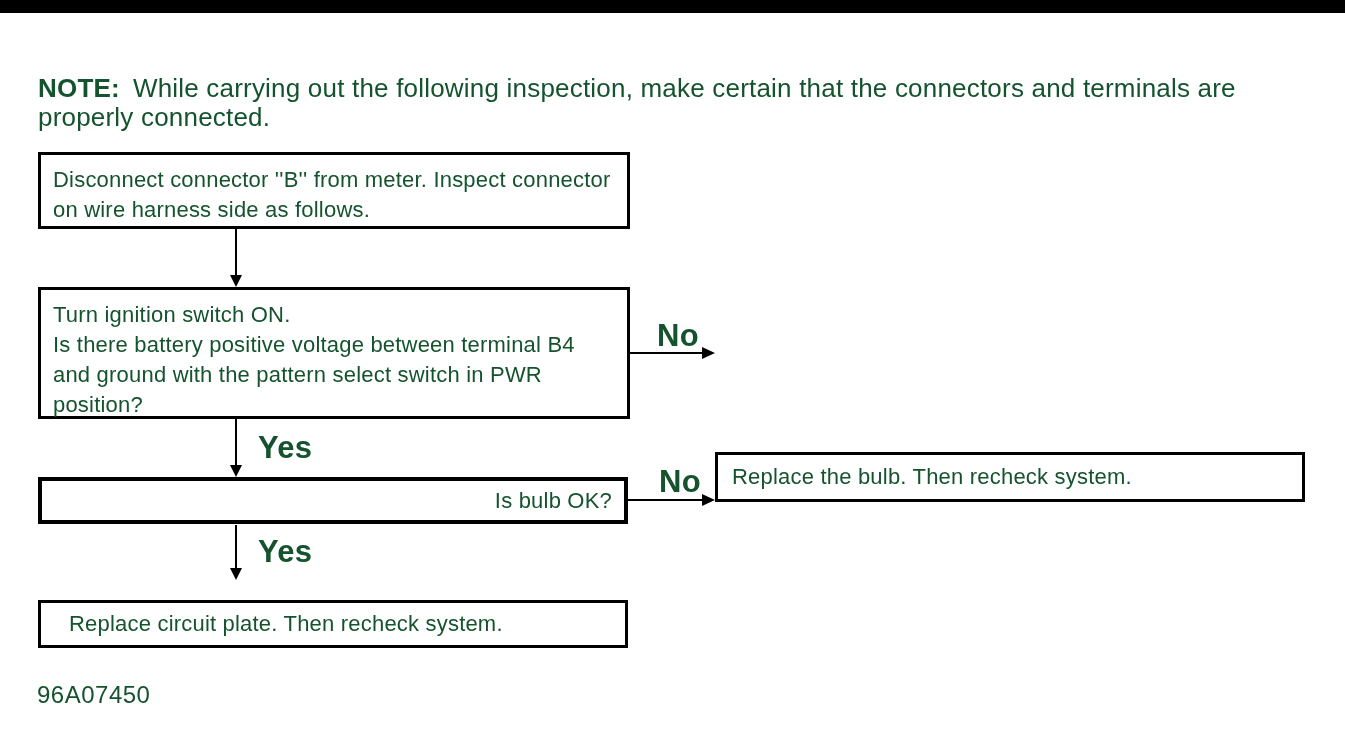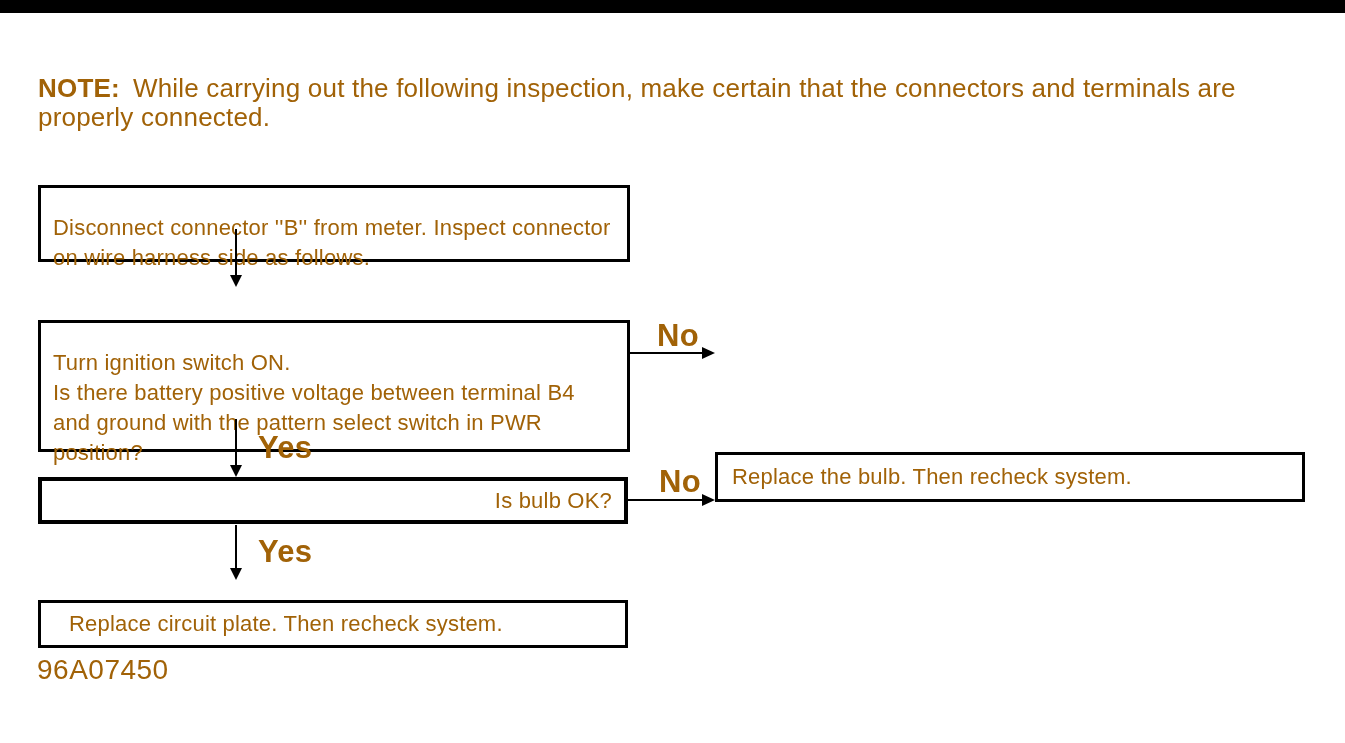--- a/index.html
+++ b/index.html
@@ -3,21 +3,21 @@
 <meta charset="utf-8">
 <style>
   * { margin: 0; padding: 0; box-sizing: border-box; }
   html, body { background: #ffffff; }
   .page {
     position: relative;
     width: 1345px;
     height: 743px;
     background: #ffffff;
     font-family: "Liberation Sans", sans-serif;
-    color: #a16207;
+    color: #14532d;
     overflow: hidden;
   }
   .top-bar {
     position: absolute;
     left: 0; top: 0;
     width: 1345px; height: 13px;
     background: #000000;
   }
   .note {
     position: absolute;
@@ -29,21 +29,21 @@
   }
   .note-label { font-weight: bold; margin-right: 13px; }
   .flow-box {
     position: absolute;
     border: 3px solid #000000;
     background: #ffffff;
     font-size: 22px;
     line-height: 30px;
     letter-spacing: 0.2px;
   }
-  .pad { padding: 25px 12px; margin-top: 33px; }
+  .pad { padding: 10px 12px; }
   .vcenter {
     display: flex;
     flex-direction: column;
     justify-content: center;
   }
   .box-step1 { left: 38px; top: 152px; width: 592px; height: 77px; }
   .box-step2 { left: 38px; top: 287px; width: 592px; height: 132px; }
   .box-result1 { left: 715px; top: 283px; width: 592px; height: 137px; padding: 0 14px; }
   .box-step3 { left: 38px; top: 477px; width: 590px; height: 47px; border-width: 4px; padding: 0 12px; text-align: right; }
   .box-result2 { left: 715px; top: 452px; width: 590px; height: 50px; padding: 0 14px; }
@@ -77,22 +77,22 @@
     font-size: 31px;
     font-weight: bold;
     letter-spacing: 0.3px;
   }
   .lbl-yes1 { left: 258px; top: 430px; }
   .lbl-yes2 { left: 258px; top: 534px; }
   .lbl-no1  { left: 657px; top: 318px; }
   .lbl-no2  { left: 659px; top: 464px; }
   .figure-id {
     position: absolute;
-    left: 37px; top: 654px;
-    font-size: 28px;
+    left: 37px; top: 681px;
+    font-size: 24px;
     font-weight: normal;
     letter-spacing: 0.5px;
   }
 </style>
 </head>
 <body>
 
 <div class="page">
 
   <div class="top-bar"></div>

